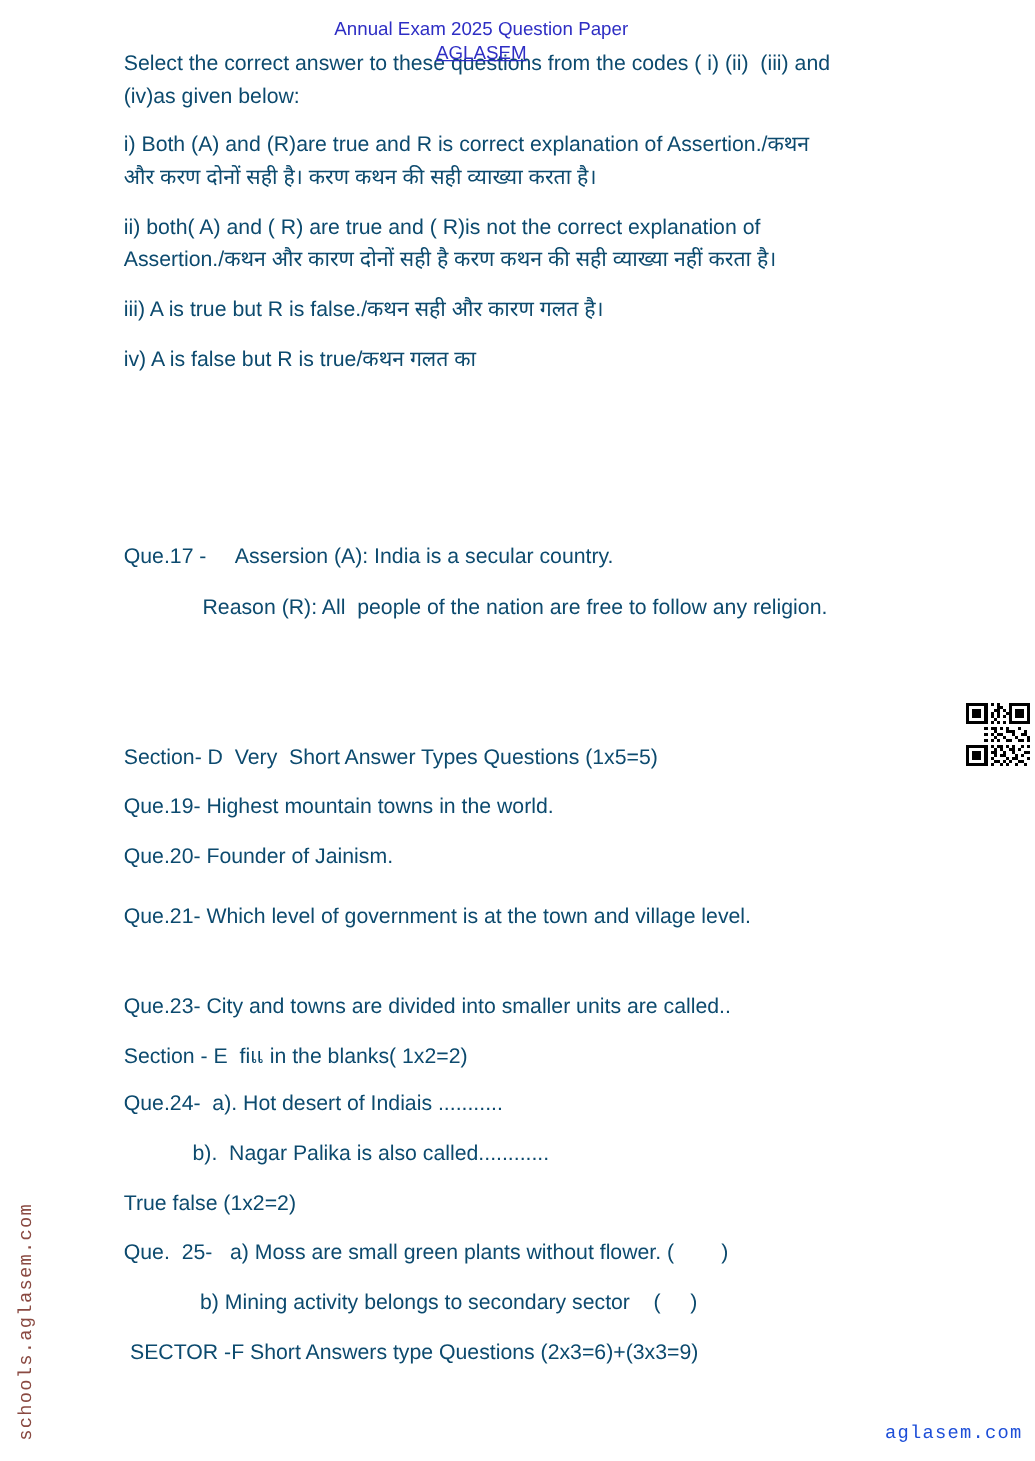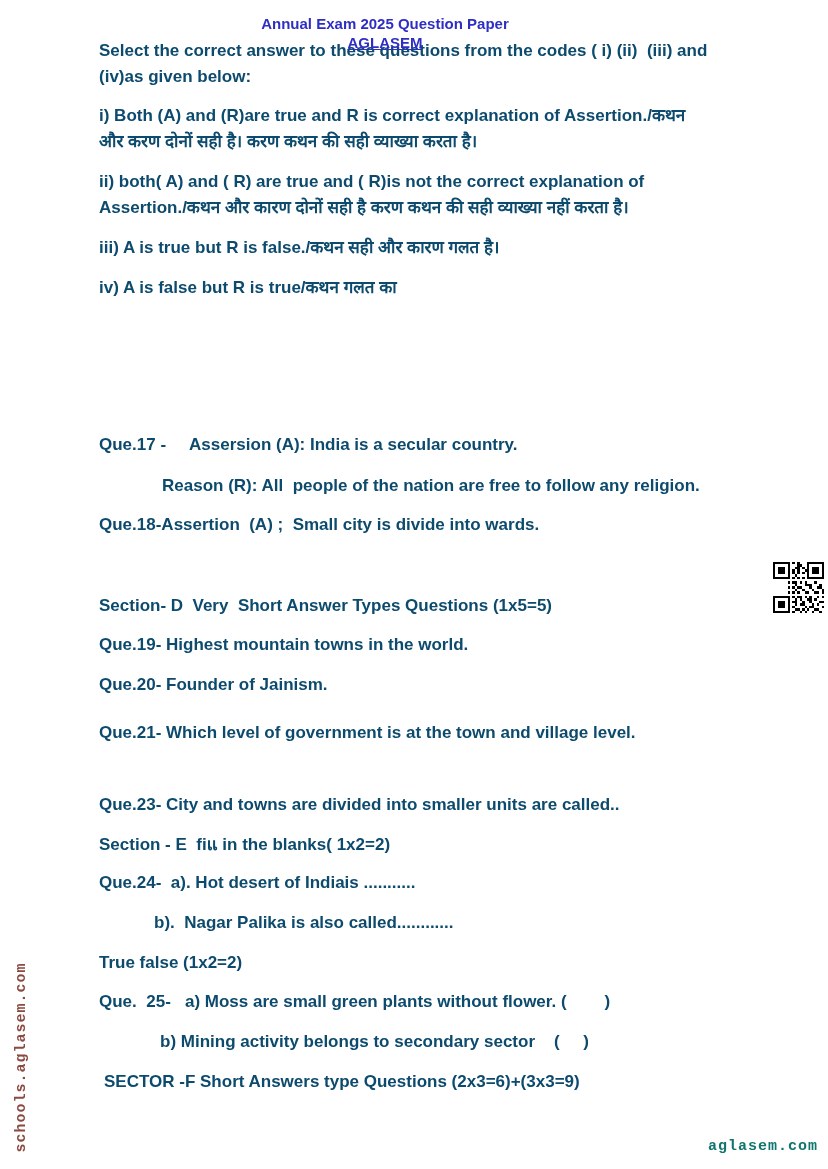--- a/index.html
+++ b/index.html
@@ -3,21 +3,21 @@
 <meta charset="utf-8">
 <style>
   html, body { margin: 0; padding: 0; }
   body {
     width: 828px; height: 1169px;
     background: #ffffff;
     font-family: "Liberation Sans", "DejaVu Sans", sans-serif;
     overflow: hidden;
     position: relative;
   }
-  .page { position: absolute; inset: 0; width: 770px; height: 1169px; background: #fff; font-weight: bold; }
+  .page { position: absolute; inset: 0; width: 770px; height: 1169px; background: #fff; }
 
   
   .hdr {
     position: absolute; top: 14px; left: 0; right: 0;
     text-align: center; font-size: 15px; line-height: 19px;
     color: #2e2ec4; z-index: 3;
   }
   .hdr-link { text-decoration: underline; cursor: pointer; }
 
   
@@ -38,21 +38,21 @@
     font-family: "Liberation Mono", "DejaVu Sans Mono", monospace;
     font-size: 15px; letter-spacing: 1px;
     color: #8a4a42; z-index: 2;
   }
 
   
   .footer-text {
     position: absolute; left: 708px; top: 1138px;
     font-family: "Liberation Mono", "DejaVu Sans Mono", monospace;
     font-size: 15px; letter-spacing: 1px;
-    color: #0f766e; z-index: 2;
+    color: #1d4ed8; z-index: 2;
   }
 </style>
 </head>
 <body>
 
 <div class="page">
 
   <div class="hdr">
     <div>Annual Exam 2025 Question Paper</div>
     <div class="hdr-link">AGLASEM</div>
@@ -63,21 +63,20 @@
 
   <div class="ln" style="top:103px">i) Both (A) and (R)are true and R is correct explanation of Assertion./कथन
 और करण दोनों सही है। करण कथन की सही व्याख्या करता है।</div>
   <div class="ln" style="top:169px">ii) both( A) and ( R) are true and ( R)is not the correct explanation of
 Assertion./कथन और कारण दोनों सही है करण कथन की सही व्याख्या नहीं करता है।</div>
   <div class="ln" style="top:275px">iv) A is false but R is true/कथन गलत का</div>
   <div class="ln" style="top:235px">iii) A is true but R is false./कथन सही और कारण गलत है।</div>
 
   <div class="ln" style="top:432px">Que.17 -     Assersion (A): India is a secular country.</div>
   <div class="ln" style="top:473px;left:162px">Reason (R): All  people of the nation are free to follow any religion.</div>
-  <div class="ln" style="top:512px">Que.18-Assertion  (A) ;  Small city is divide into wards.</div>
   <div class="ln" style="top:593px">Section- D  Very  Short Answer Types Questions (1x5=5)</div>
   <div class="ln" style="top:632px">Que.19- Highest mountain towns in the world.</div>
   <div class="ln" style="top:672px">Que.20- Founder of Jainism.</div>
   <div class="ln" style="top:720px">Que.21- Which level of government is at the town and village level.</div>
   <div class="ln" style="top:792px">Que.23- City and towns are divided into smaller units are called..</div>
   <div class="ln" style="top:832px">Section - E  fiแ in the blanks( 1x2=2)</div>
   <div class="ln" style="top:870px">Que.24-  a). Hot desert of Indiais ...........</div>
   <div class="ln" style="top:910px;left:154px">b).  Nagar Palika is also called............</div>
   <div class="ln" style="top:950px">True false (1x2=2)</div>
   <div class="ln" style="top:989px">Que.  25-   a) Moss are small green plants without flower. (        )</div>

